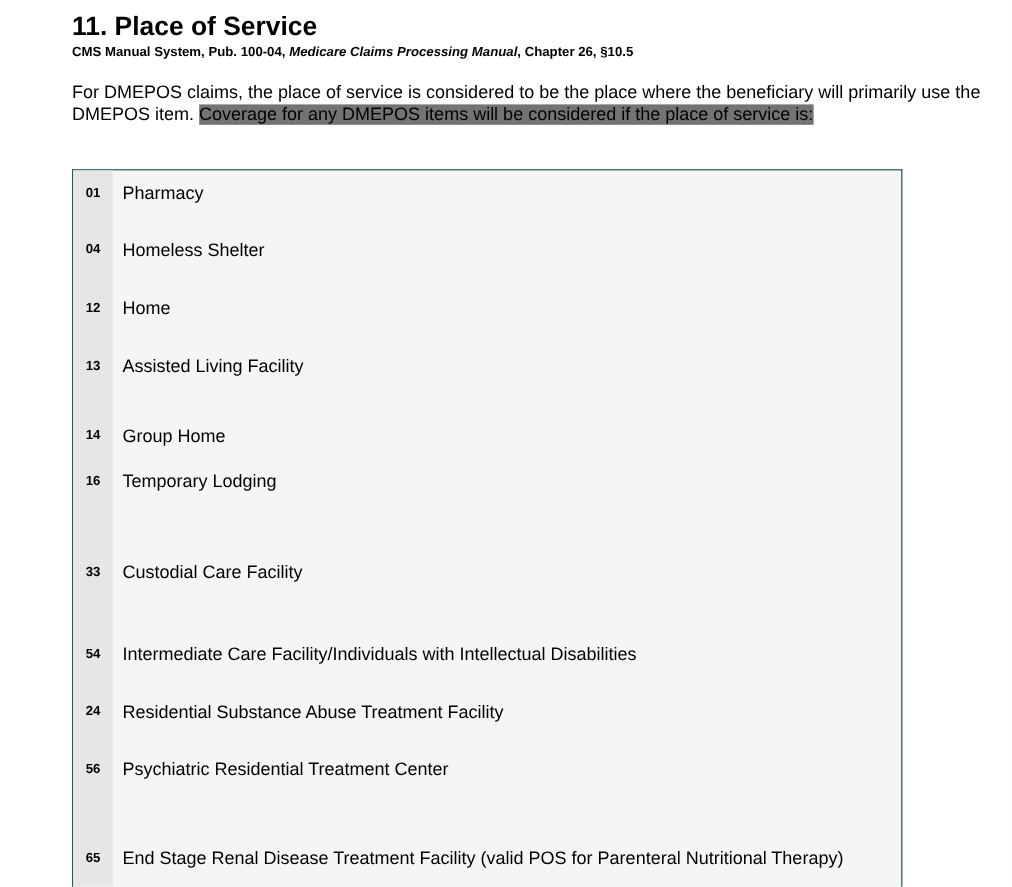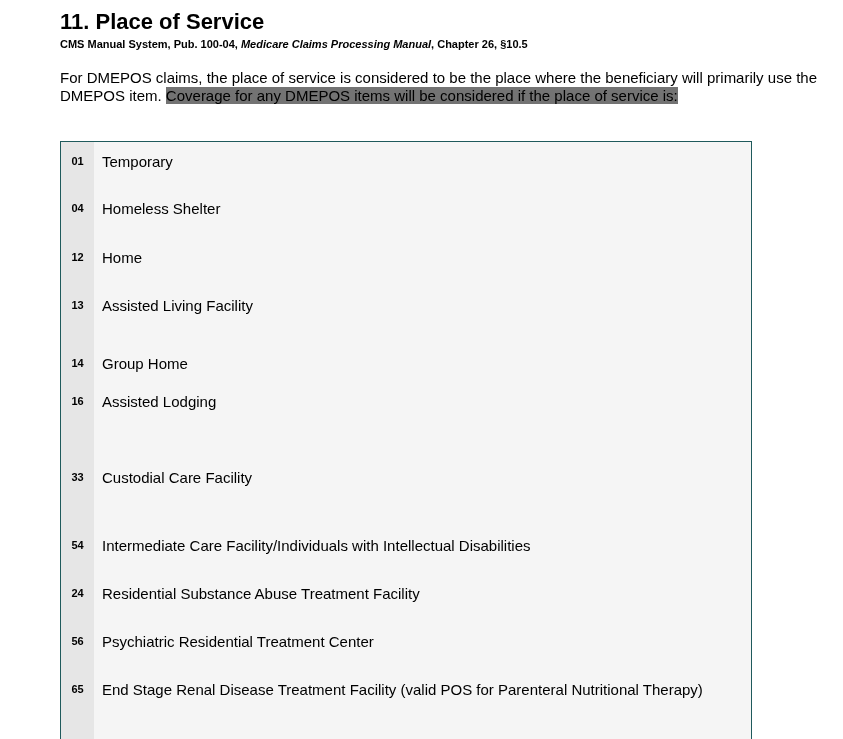--- a/index.html
+++ b/index.html
@@ -21,55 +21,55 @@
 <body>
 
 <h1 class="title">11. Place of Service</h1>
 <div class="citation"><span>CMS Manual System, Pub. 100-04, </span><em>Medicare Claims Processing Manual</em><span>, Chapter 26, §10.5</span></div>
 <p class="intro" style="margin:0"><span>For DMEPOS claims, the place of service is considered to be the place where the beneficiary will primarily use the DMEPOS item. </span><span class="hl">Coverage for any DMEPOS items will be considered if the place of service is:</span></p>
 
 <div class="pos-table">
   <div class="code-col"></div>
   <div class="row" style="top:7px">
       <span class="code">01</span>
-      <span class="desc">Temporary</span>
+      <span class="desc">Pharmacy</span>
     </div>
   <div class="row" style="top:54px">
       <span class="code">04</span>
       <span class="desc">Homeless Shelter</span>
     </div>
   <div class="row" style="top:103px">
       <span class="code">12</span>
       <span class="desc">Home</span>
     </div>
   <div class="row" style="top:151px">
       <span class="code">13</span>
       <span class="desc">Assisted Living Facility</span>
     </div>
   <div class="row" style="top:209px">
       <span class="code">14</span>
       <span class="desc">Group Home</span>
     </div>
   <div class="row" style="top:247px">
       <span class="code">16</span>
-      <span class="desc">Assisted Lodging</span>
+      <span class="desc">Temporary Lodging</span>
     </div>
   <div class="row" style="top:323px">
       <span class="code">33</span>
       <span class="desc">Custodial Care Facility</span>
     </div>
   <div class="row" style="top:391px">
       <span class="code">54</span>
       <span class="desc">Intermediate Care Facility/Individuals with Intellectual Disabilities</span>
     </div>
   <div class="row" style="top:439px">
       <span class="code">24</span>
       <span class="desc">Residential Substance Abuse Treatment Facility</span>
     </div>
   <div class="row" style="top:487px">
       <span class="code">56</span>
       <span class="desc">Psychiatric Residential Treatment Center</span>
     </div>
-  <div class="row" style="top:535px">
+  <div class="row" style="top:561px">
       <span class="code">65</span>
       <span class="desc">End Stage Renal Disease Treatment Facility (valid POS for Parenteral Nutritional Therapy)</span>
     </div>
 </div>
 
 </body></html>

